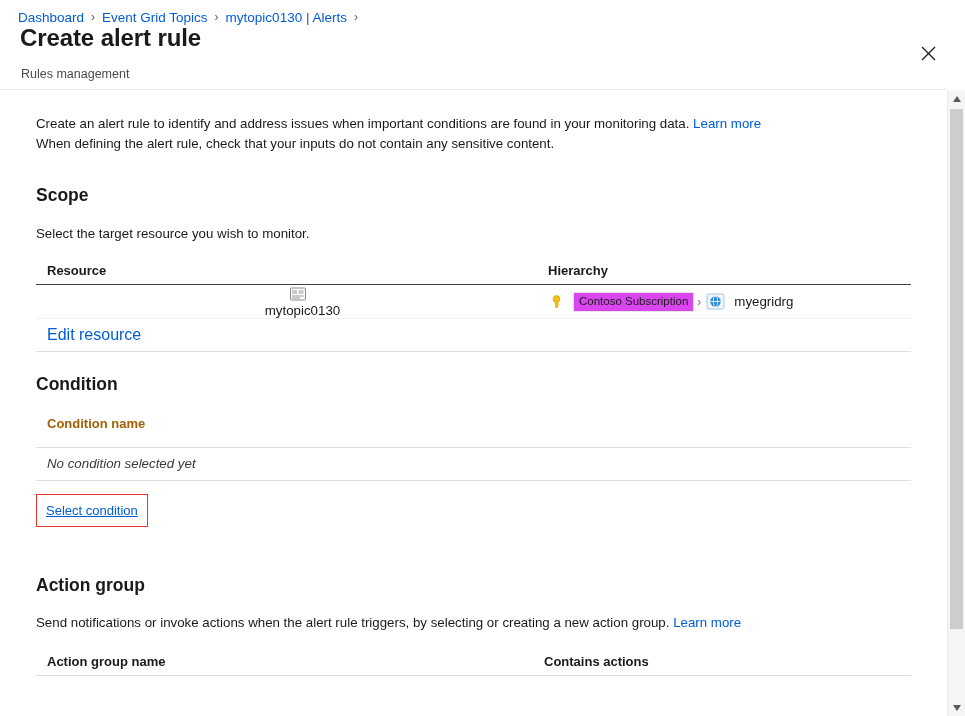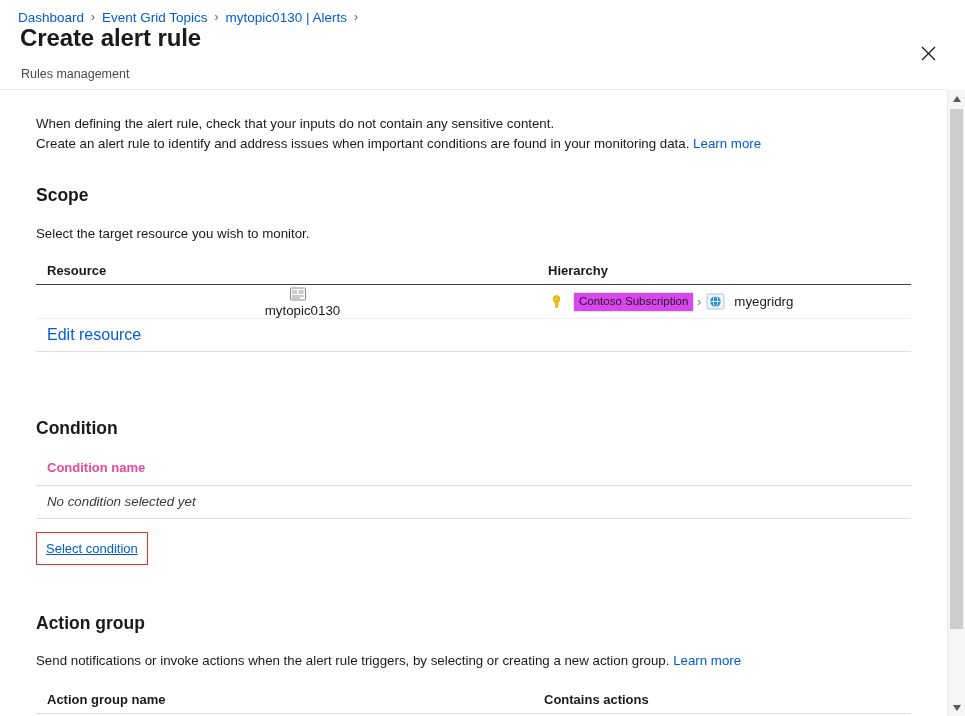--- a/index.html
+++ b/index.html
@@ -214,30 +214,30 @@
   .edit-row {
     display: flex;
     align-items: center;
     height: 33px;
     padding-left: 11px;
     border-bottom: 1px solid #e1dfdd;
   }
   .edit-row a { font-size: 16px; }
 
   
-  .condition-wrap { margin-top: 66px; }
+  .condition-wrap { margin-top: 22px; }
   .condition-desc { margin-top: 17px; }
 
   .sub-head {
     font-size: 13px;
     font-weight: 600;
-    color: #ec4899;
+    color: #a16207;
     margin-top: 21px;
     padding-left: 11px;
-    padding-bottom: 10px;
+    padding-bottom: 16px;
     border-bottom: 1px solid #e1dfdd;
   }
   .empty-text {
     font-size: 13.3px;
     font-style: italic;
     color: #3b3a39;
     padding: 8px 0 9px 11px;
     border-bottom: 1px solid #e1dfdd;
   }
 
@@ -320,25 +320,25 @@
       <line x1="14" y1="1" x2="1" y2="14" stroke="#1b1a19" stroke-width="1.3"></line>
     </svg>
   </div>
 
   <div class="content-divider"></div>
 
   <div class="content">
     <div class="inner">
 
       <div class="intro">
-        <span class="line">When defining the alert rule, check that your inputs do not contain any sensitive content.</span>
         <span class="line">
           <span>Create an alert rule to identify and address issues when important conditions are found in your monitoring data.</span>
           <a class="link">Learn more</a>
         </span>
+        <span class="line">When defining the alert rule, check that your inputs do not contain any sensitive content.</span>
       </div>
 
       <div class="scope-wrap">
         <div class="section-heading">Scope</div>
         <div class="section-desc scope-desc">Select the target resource you wish to monitor.</div>
 
         <div class="table-head">
           <div class="th col-resource">Resource</div>
           <div class="th col-hierarchy">Hierarchy</div>
         </div>

